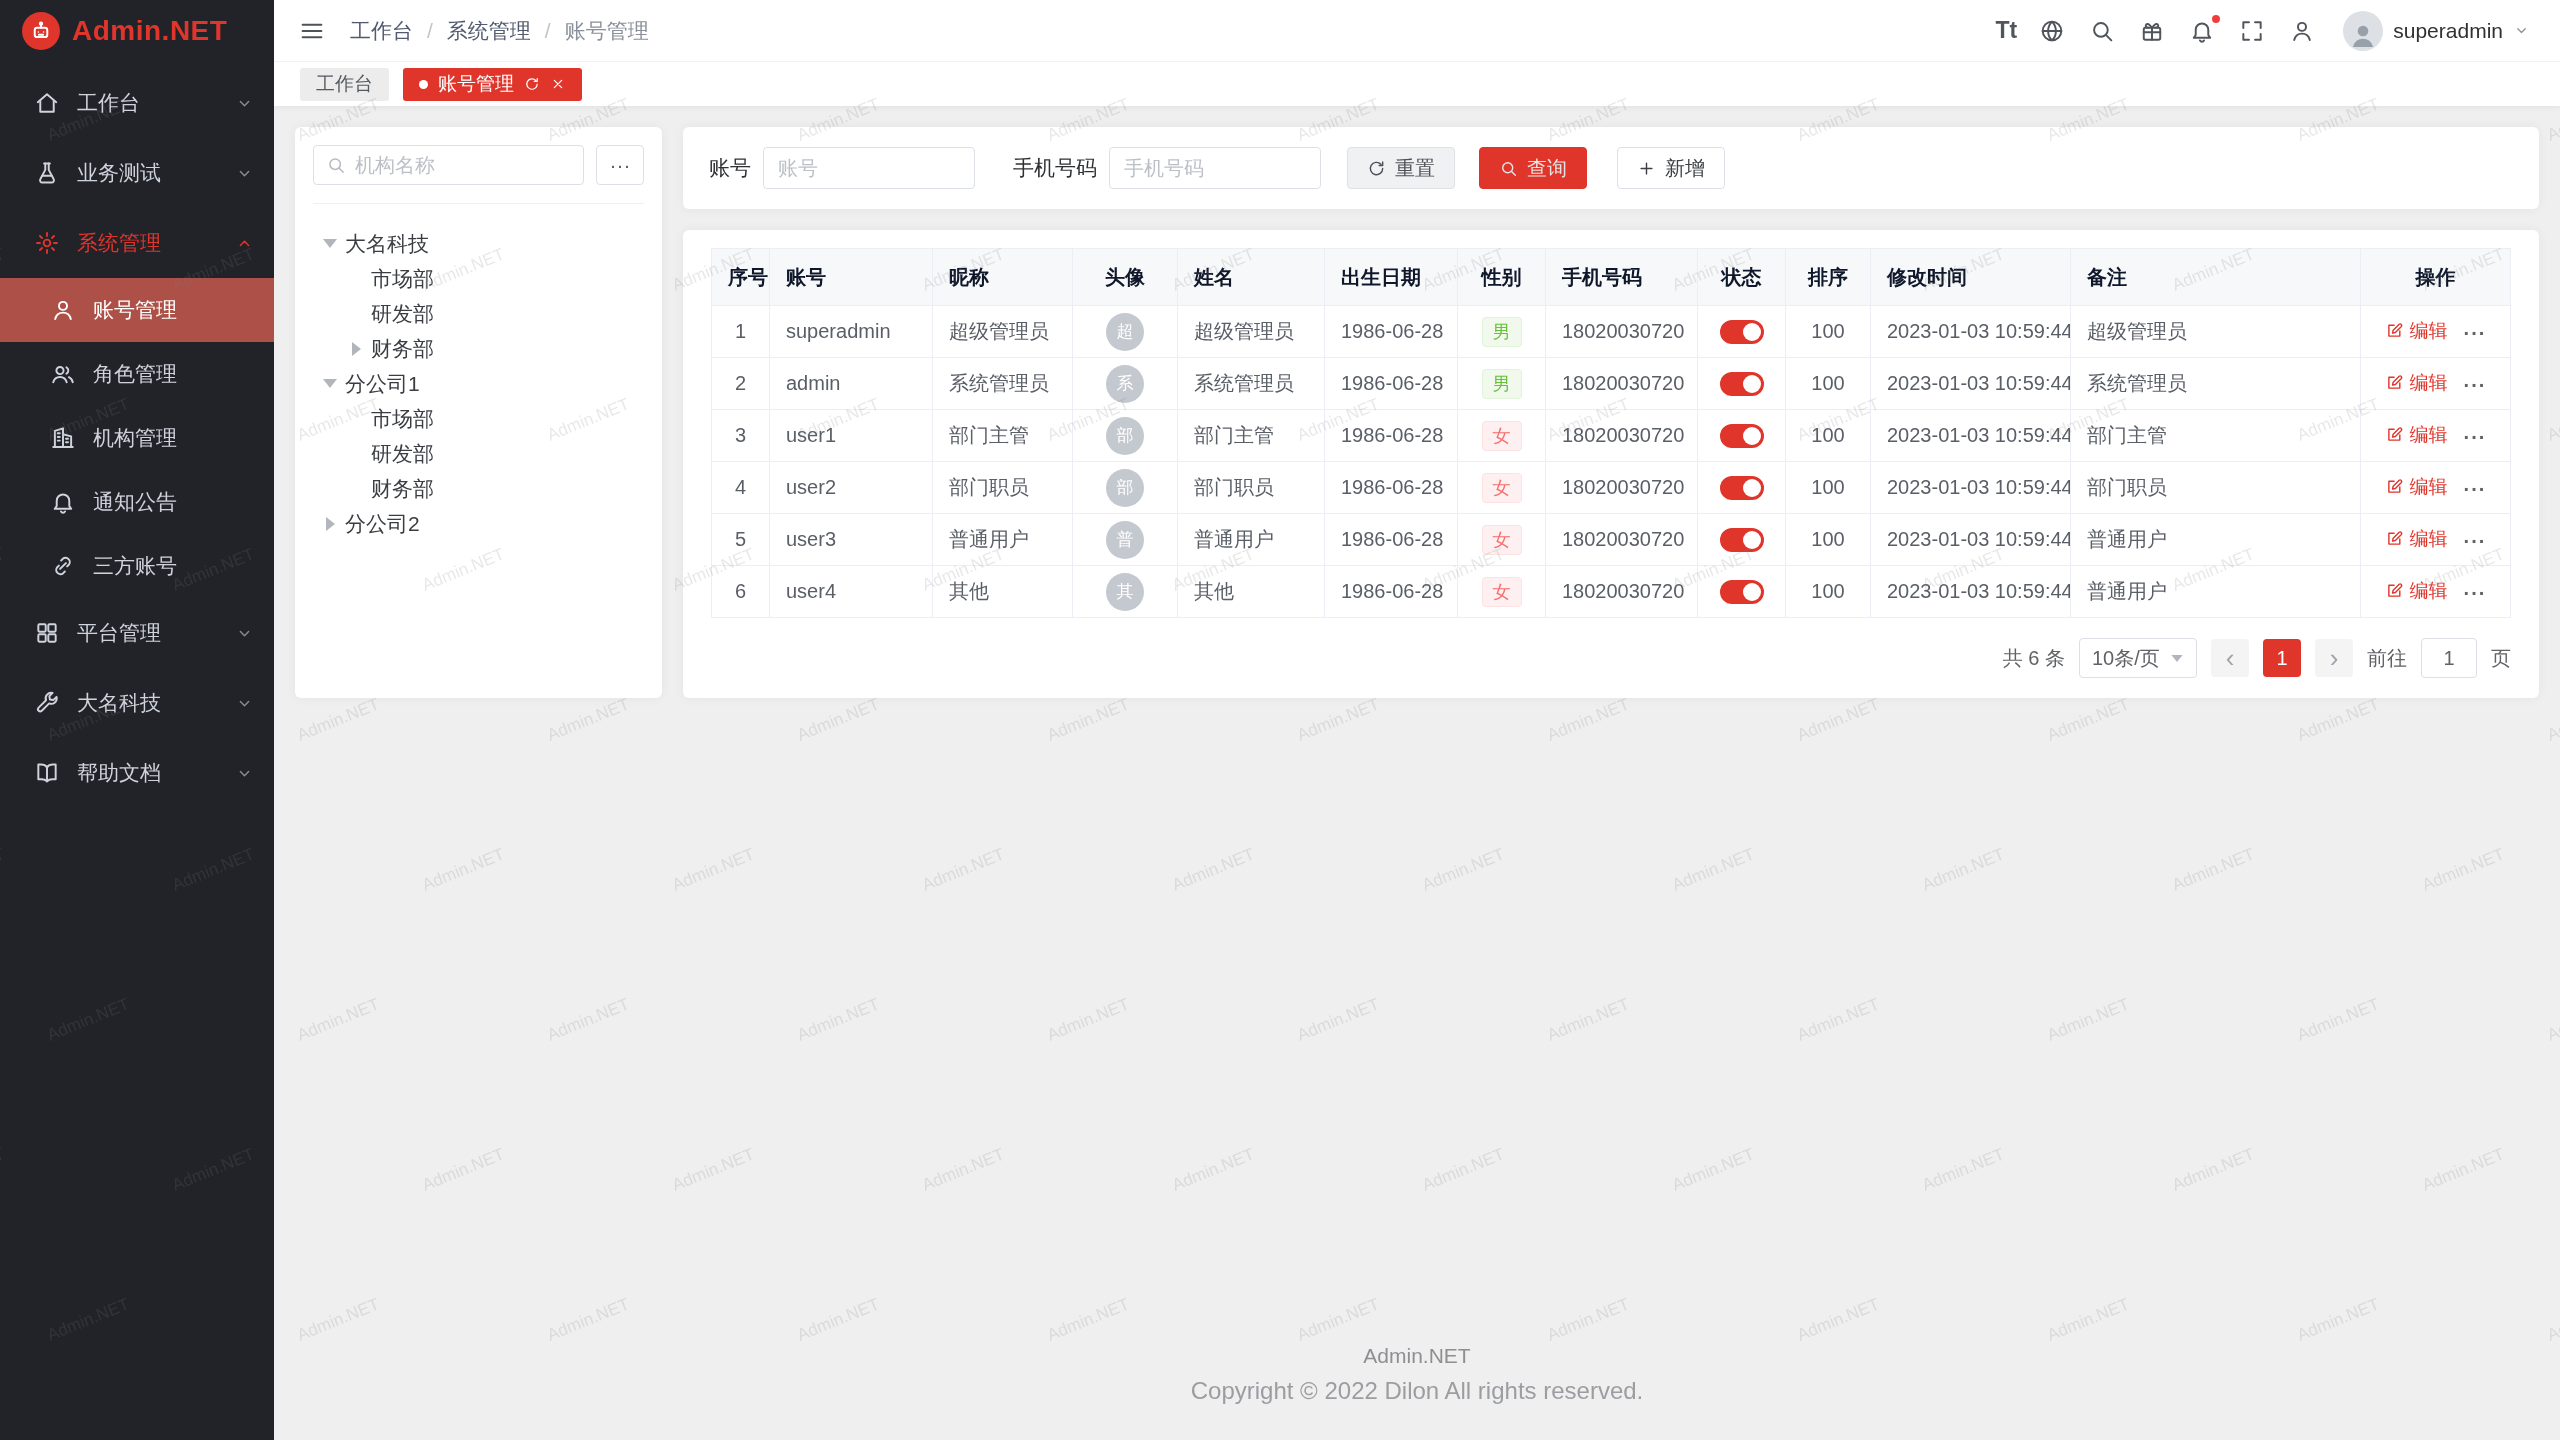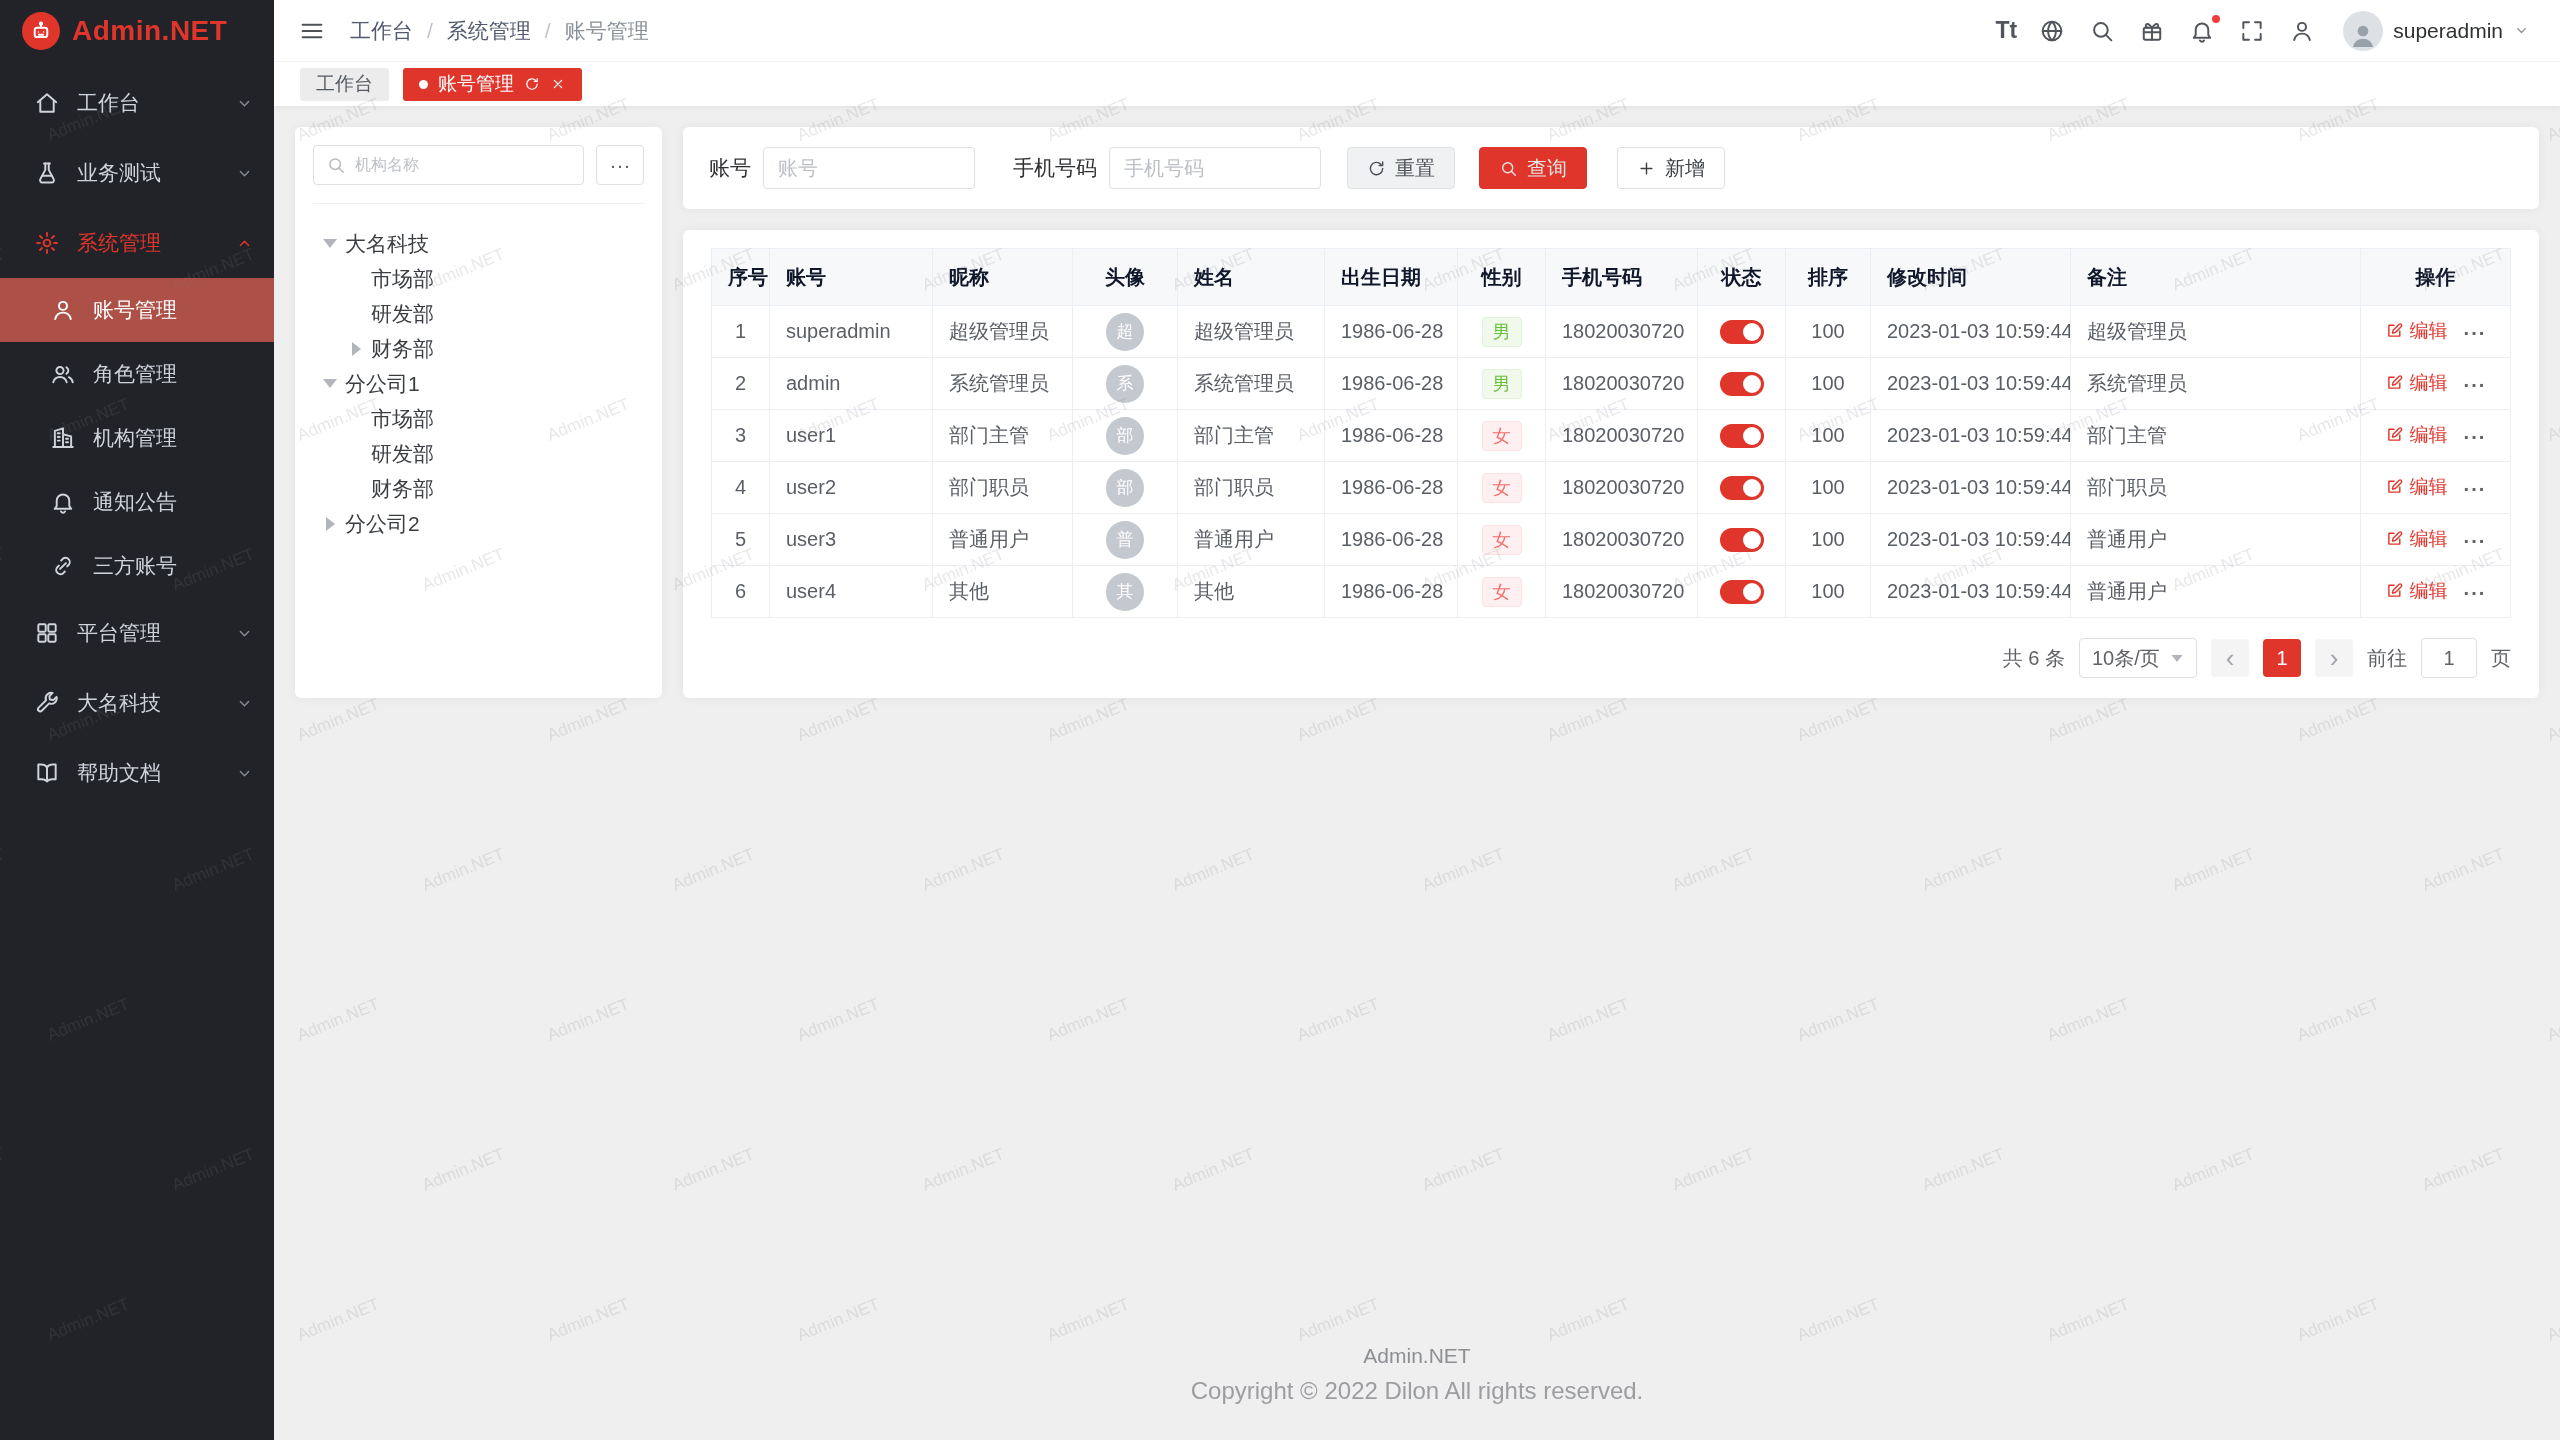--- a/index.html
+++ b/index.html
@@ -76,21 +76,21 @@
             display:flex; flex-direction:column; overflow:hidden; }
   .content-row{ display:flex; gap:21px; align-items:stretch; }
   .card{ background:#fff; border-radius:6px; box-shadow:0 0 12px rgba(0,0,0,.05); }
 
   
   .org-card{ width:367px; flex:none; padding:18px; display:flex; flex-direction:column; }
   .org-head{ display:flex; gap:12px; padding-bottom:18px; border-bottom:1px solid #f0f0f0; }
   .search-box{ flex:1; height:40px; border:1px solid #dcdfe6; border-radius:4px;
                display:flex; align-items:center; gap:9px; padding:0 12px; background:#fff; }
   .search-box .icon{ width:20px; height:20px; color:#b6bac0; flex:none; }
-  .search-box input{ border:none; outline:none; width:100%; font-size:16px; color:#333;
+  .search-box input{ border:none; outline:none; width:100%; font-size:20px; color:#333;
                      font-family:inherit; background:transparent; }
   input::placeholder{ color:#bcc0c6; }
   .more-btn{ width:48px; height:40px; border:1px solid #dcdfe6; border-radius:4px; background:#fff;
              color:#5f646b; font-size:21px; cursor:pointer; font-family:inherit; }
   .tree{ padding-top:22px; }
   .tree-node{ height:35px; display:flex; align-items:center; gap:6px; font-size:21px;
               color:#3a3d42; cursor:pointer; border-radius:4px; }
   .caret-box{ width:18px; display:flex; justify-content:center; flex:none; }
   .tri{ width:0; height:0; display:inline-block; }
   .tri-down{ border-left:7px solid transparent; border-right:7px solid transparent; border-top:9px solid #b2b6bc; }

